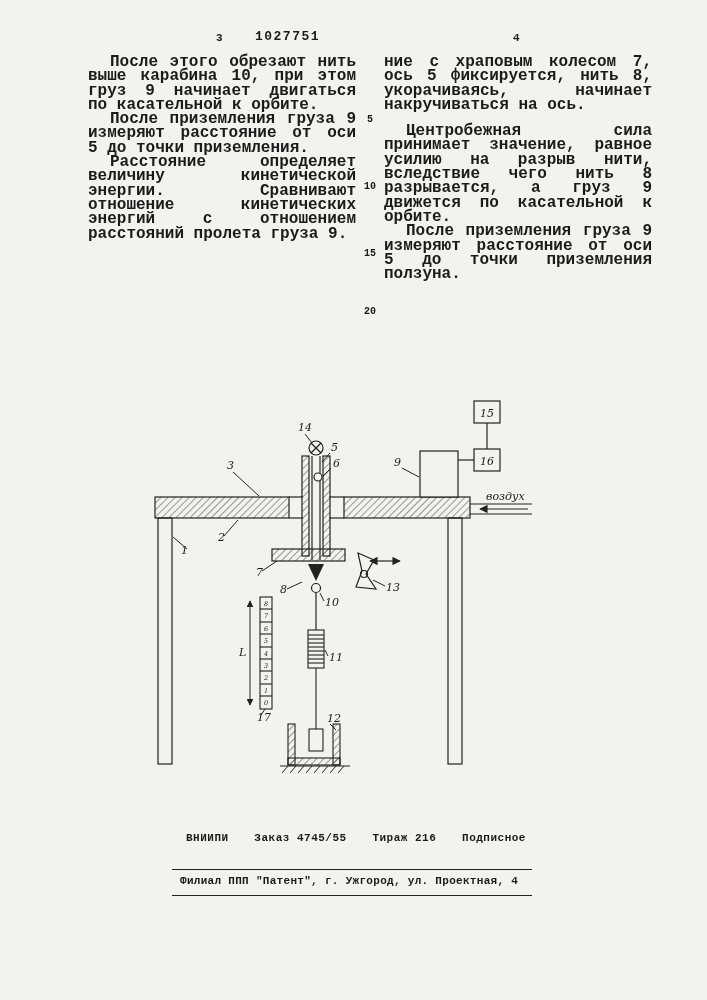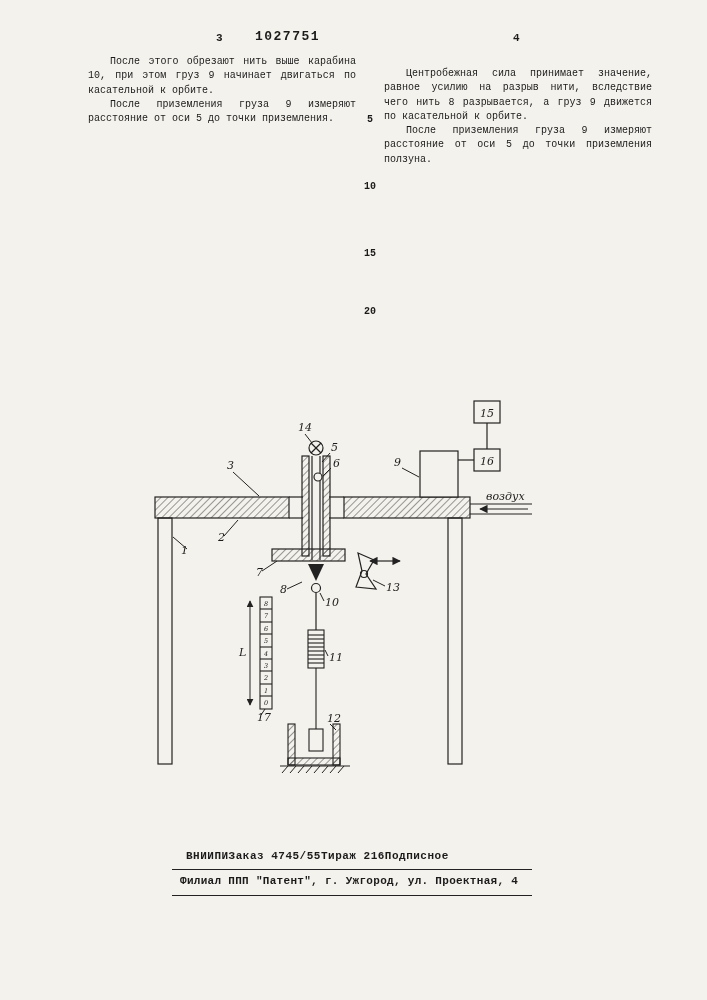--- a/index.html
+++ b/index.html
@@ -18,42 +18,42 @@
   .pg { position: absolute; top: 32px; font-size: 11px; font-weight: bold; }
   .pg-left { left: 216px; }
   .pg-right { left: 513px; }
   .docnum {
     position: absolute; top: 29px; left: 0; width: 575px;
     text-align: center; font-size: 13px; font-weight: bold; letter-spacing: 1.5px;
   }
   
   .col {
     position: absolute; top: 55px; width: 268px;
-    font-size: 10px; line-height: 14.3px; font-weight: normal;
+    font-size: 16px; line-height: 14.3px; font-weight: bold;
     text-align: justify;
   }
   .col-left { left: 88px; }
   .col-right { left: 384px; }
   .col p { margin: 0; text-indent: 22px; }
   .col p.no-indent { text-indent: 0; }
   .col p.gap { margin-top: 12px; }
   .ln {
     position: absolute; left: 359px; width: 22px; text-align: center;
     font-size: 10px; font-weight: bold;
   }
   
   .diagram { position: absolute; left: 0; top: 0; }
   .dlabel { font: italic 11px "DejaVu Serif", serif; fill: #1b1b1b; }
   .dlabel.mid { text-anchor: middle; }
   .rdigit { font: italic 6.5px "DejaVu Serif", serif; fill: #1b1b1b; text-anchor: middle; }
   .dleader { stroke: #222; stroke-width: 1; }
   
   .footer-line1 {
-    position: absolute; top: 850px; left: 180px; width: 346px;
-    display: flex; 
+    position: absolute; top: 832px; left: 180px; width: 346px;
+    display: flex; justify-content: space-between;
     font-size: 11px; font-weight: bold; letter-spacing: 0.5px; padding-left: 6px;
   }
   .footer-rule { position: absolute; left: 172px; width: 360px; border-top: 1.5px solid #222; }
   .rule-1 { top: 869px; }
   .rule-2 { top: 895px; }
   .footer-line2 {
     position: absolute; top: 875px; left: 180px;
     font-size: 11px; font-weight: bold; letter-spacing: 0.3px;
   }
 </style>
@@ -62,28 +62,30 @@
 
 <div class="page">
 
   <span class="pg pg-left">3</span>
   <span class="docnum">1027751</span>
   <span class="pg pg-right">4</span>
 
   <div class="col col-left">
     <p>После этого обрезают нить выше карабина 10, при этом груз 9 начинает двигаться по касательной к орбите.</p>
     <p>После приземления груза 9 измеряют расстояние от оси 5 до точки приземления.</p>
+    <p>Расстояние определяет величину кинетической энергии. Сравнивают отношение кинетических энергий с отношением расстояний пролета груза 9.</p>
   </div>
 
   <span class="ln" style="top:114px">5</span>
   <span class="ln" style="top:181px">10</span>
   <span class="ln" style="top:248px">15</span>
   <span class="ln" style="top:306px">20</span>
 
   <div class="col col-right">
+    <p class="no-indent">ние с храповым колесом 7, ось 5 фиксируется, нить 8, укорачиваясь, начинает накручиваться на ось.</p>
     <p class="gap">Центробежная сила принимает значение, равное усилию на разрыв нити, вследствие чего нить 8 разрывается, а груз 9 движется по касательной к орбите.</p>
     <p>После приземления груза 9 измеряют расстояние от оси 5 до точки приземления ползуна.</p>
   </div>
 
   <svg class="diagram" width="707" height="1000" viewBox="0 0 707 1000">
     <defs>
       <pattern id="hatch" patternUnits="userSpaceOnUse" width="5" height="5" patternTransform="rotate(45)">
         <line x1="0" y1="0" x2="0" y2="5" stroke="#3a3a3a" stroke-width="1"></line>
       </pattern>
       <marker id="ah" viewBox="0 0 10 10" refX="9" refY="5" markerWidth="7" markerHeight="7" orient="auto-start-reverse">

